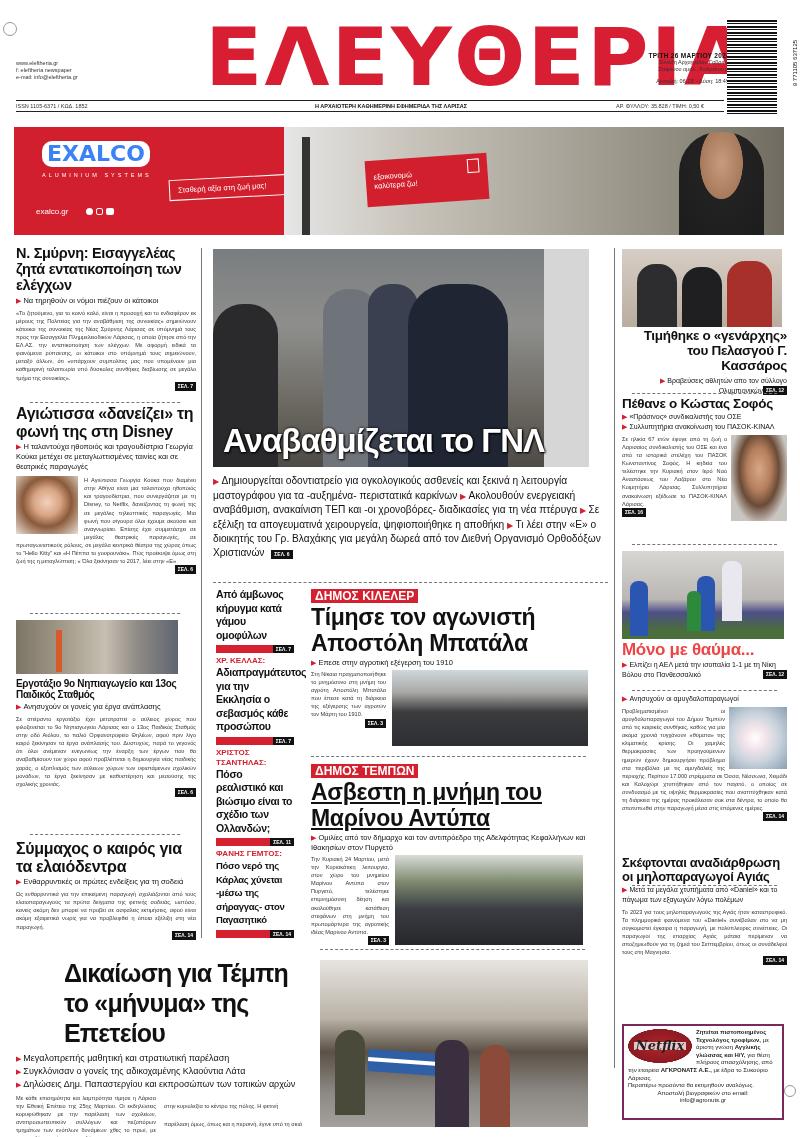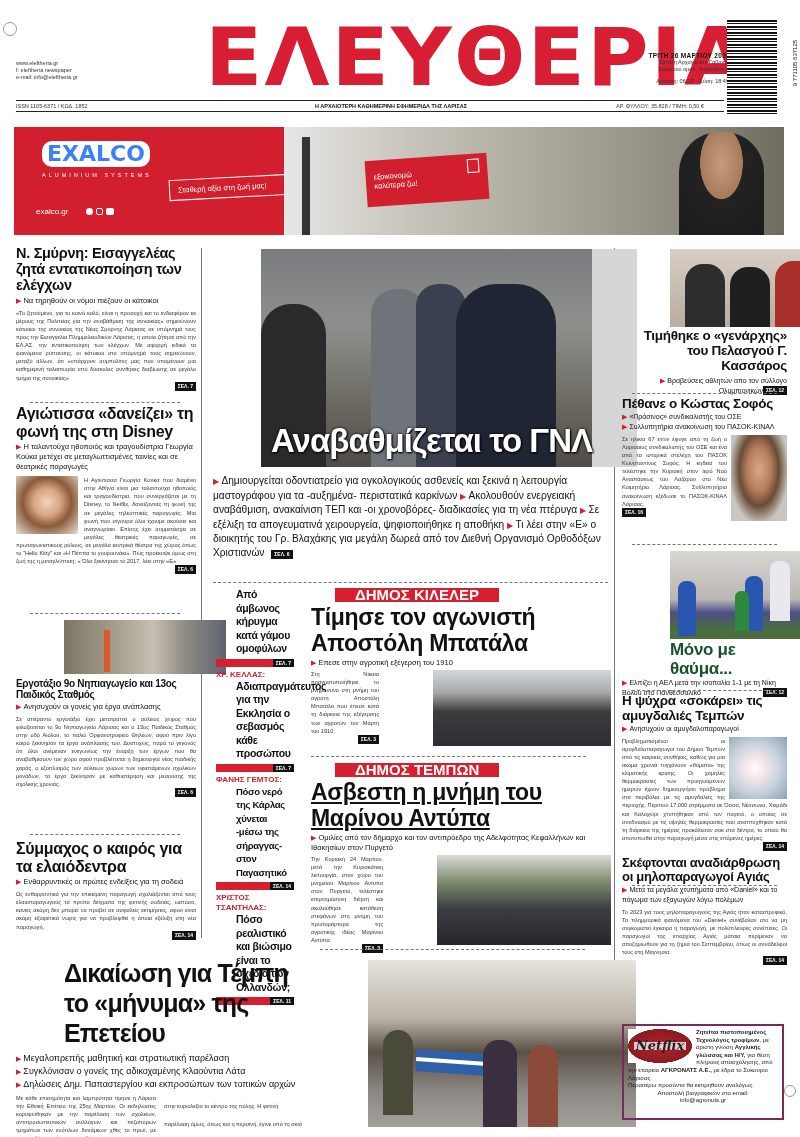--- a/index.html
+++ b/index.html
@@ -10,24 +10,24 @@
   .hdr-meta { font-size: 5.5px; line-height: 7px; color: #333; }
   .masthead { font-family: "DejaVu Sans", sans-serif; font-weight: bold; color: #d81e33; font-size: 80px; letter-spacing: 2px; line-height: 1; transform: scaleX(1.05); transform-origin: left top; }
   .rule { height: 2px; background: #222; }
   .dash { border-top: 1px dashed #777; height: 0; }
   .vsep { width: 2px; background: #888; }
   .h1 { font-weight: bold; line-height: 1.1; letter-spacing: -0.3px; }
   .kicker { font-size: 7.5px; line-height: 10px; }
   .kicker .tri { color: #d4202f; font-size: 7px; margin-right: 2px; }
   .body { font-size: 5.6px; line-height: 8.1px; color: #333; text-align: justify; }
   .pg { display: inline-block; background: #111; color: #fff; font-size: 5px; font-weight: bold; padding: 1px 3px; line-height: 7px; float: right; }
-  .photo { overflow: hidden; margin-left: 48px; }
-  .tag { display: inline-block; background: #d4202f; color: #fff; font-weight: bold; font-size: 15px; padding: 1px 20px; line-height: 12px; margin-left: 24px; }
+  .photo { overflow: hidden; }
+  .tag { display: inline-block; background: #d4202f; color: #fff; font-weight: bold; font-size: 12px; padding: 1px 4px; line-height: 12px; }
   .opcol .name { color: #d4202f; font-size: 8px; font-weight: bold; line-height: 10px; margin-top: 3px; }
-  .opcol .ttl { font-size: 10.5px; font-weight: bold; line-height: 13.5px; letter-spacing: -0.3px; margin-left: 20px; }
+  .opcol .ttl { font-size: 10.5px; font-weight: bold; line-height: 13.5px; letter-spacing: -0.3px; }
   .opcol .bar { display: flex; height: 8px; margin-top: 3px; }
   .opcol .bar .r { flex: 1; background: #d4202f; }
   .opcol .bar .k { background: #111; color: #fff; font-size: 5px; padding: 0 3px; line-height: 8px; font-weight: bold; }
   .ad-red { background: #d21f2e; }
   .ad-box { border: 1px solid #fff; color: #fff; font-size: 7.5px; line-height: 9px; padding: 5px 8px; transform: rotate(-3deg); }
 </style>
 </head>
 <body>
 
 <div class="abs" style="left:3px;top:22px;width:14px;height:14px;border-radius:50%;border:1px solid #999;"></div>
@@ -144,33 +144,33 @@
   </div>
   <div>
     <div class="name">ΧΡ. ΚΕΛΛΑΣ:</div>
     <div class="ttl">Αδιαπραγμάτευτος για την Εκκλησία ο σεβασμός κάθε προσώπου</div>
     <div class="bar">
         <span class="r"></span>
         <span class="k">ΣΕΛ. 7</span>
       </div>
   </div>
   <div>
+    <div class="name">ΧΡΙΣΤΟΣ ΤΣΑΝΤΗΛΑΣ:</div>
+    <div class="ttl">Πόσο ρεαλιστικό και βιώσιμο είναι το σχέδιο των Ολλανδών;</div>
+    <div class="bar">
+        <span class="r"></span>
+        <span class="k">ΣΕΛ. 11</span>
+      </div>
+  </div>
+  <div>
     <div class="name">ΦΑΝΗΣ ΓΕΜΤΟΣ:</div>
     <div class="ttl" style="font-size:9.5px;">Πόσο νερό της Κάρλας χύνεται -μέσω της σήραγγας- στον Παγασητικό</div>
     <div class="bar">
         <span class="r"></span>
         <span class="k">ΣΕΛ. 14</span>
-      </div>
-  </div>
-  <div>
-    <div class="name">ΧΡΙΣΤΟΣ ΤΣΑΝΤΗΛΑΣ:</div>
-    <div class="ttl">Πόσο ρεαλιστικό και βιώσιμο είναι το σχέδιο των Ολλανδών;</div>
-    <div class="bar">
-        <span class="r"></span>
-        <span class="k">ΣΕΛ. 11</span>
       </div>
   </div>
 </div>
 
 <div class="abs" style="left:311px;top:586px;width:300px;">
   <span class="tag">ΔΗΜΟΣ ΚΙΛΕΛΕΡ</span>
   <div class="h1" style="font-size:23px;line-height:26px;width:270px;">Τίμησε τον αγωνιστή Αποστόλη Μπατάλα</div>
   <div class="kicker" style="margin-top:2px;"><span class="tri">▶</span><span>Επεσε στην αγροτική εξέγερση του 1910</span></div>
   <div style="display:flex;gap:6px;margin-top:2px;">
     <div style="width:75px;">
@@ -246,27 +246,26 @@
 </div>
 <div class="abs dash" style="left:632px;top:544px;width:145px;"></div>
 
 <div class="abs photo" style="left:622px;top:551px;width:162px;height:88px;background:linear-gradient(180deg,#d8d6d3 0%,#b9b6b3 55%,#4d4f88 70%,#4a6e3c 90%);">
   <div style="position:absolute;left:8px;top:30px;width:18px;height:55px;background:#2a55b0;border-radius:8px 8px 0 0;"></div>
   <div style="position:absolute;left:75px;top:25px;width:18px;height:55px;background:#2a55b0;border-radius:8px 8px 0 0;"></div>
   <div style="position:absolute;left:100px;top:10px;width:20px;height:60px;background:#e8e8ee;border-radius:8px 8px 0 0;"></div>
   <div style="position:absolute;left:65px;top:40px;width:14px;height:40px;background:#2d8a3d;border-radius:6px 6px 0 0;"></div>
 </div>
 <div class="abs" style="left:622px;top:641px;width:165px;">
-  <div class="h1 red" style="font-size:17px;color:#14532d;margin-left:48px;">Μόνο με θαύμα...</div>
+  <div class="h1 red" style="font-size:17px;color:#ef4444;">Μόνο με θαύμα...</div>
   <div class="kicker" style="font-size:7px;"><span class="tri">▶</span><span>Ελπίζει η ΑΕΛ μετά την ισοπαλία 1-1 με τη Νίκη Βόλου στο Πανθεσσαλικό</span><span class="pg">ΣΕΛ. 12</span></div>
 </div>
 <div class="abs dash" style="left:632px;top:690px;width:145px;"></div>
 
 <div class="abs" style="left:622px;top:694px;width:165px;">
-  <div class="h1" style="font-size:13.5px;">Η ψύχρα «σοκάρει» τις αμυγδαλιές Τεμπών</div>
   <div class="kicker" style="font-size:7px;"><span class="tri">▶</span><span>Ανησυχούν οι αμυγδαλοπαραγωγοί</span></div>
   <div class="photo" style="float:right;width:58px;height:62px;margin:3px 0 0 4px;background:radial-gradient(circle at 45% 50%,#fff 0%,#f3e4ea 25%,#c9d3dd 55%,#8aa0b3 100%);"></div>
   <div class="body" style="margin-top:3px;">Προβληματισμένοι οι αμυγδαλοπαραγωγοί του Δήμου Τεμπών από τις καιρικές συνθήκες, καθώς για μία ακόμα χρονιά τυγχάνουν «θύματα» της κλιματικής κρίσης. Οι χαμηλές θερμοκρασίες των προηγούμενων ημερών έχουν δημιουργήσει πρόβλημα στα περιβόλια με τις αμυγδαλιές της περιοχής. Περίπου 17.000 στρέμματα σε Όσσα, Νέσσωνα, Χειμάδι και Καλοχώρι χτυπήθηκαν από τον παγετό, ο οποίος σε συνδυασμό με τις υψηλές θερμοκρασίες που αναπτύχθηκαν κατά τη διάρκεια της ημέρας προκάλεσαν σοκ στα δέντρα, το οποίο θα αποτυπωθεί στην παραγωγή μέσα στις επόμενες ημέρες.</div>
   <div style="overflow:hidden;">
       <span class="pg">ΣΕΛ. 14</span>
     </div>
 </div>
 <div class="abs dash" style="left:632px;top:885px;width:145px;"></div>
 
 <div class="abs" style="left:622px;top:856px;width:165px;">

